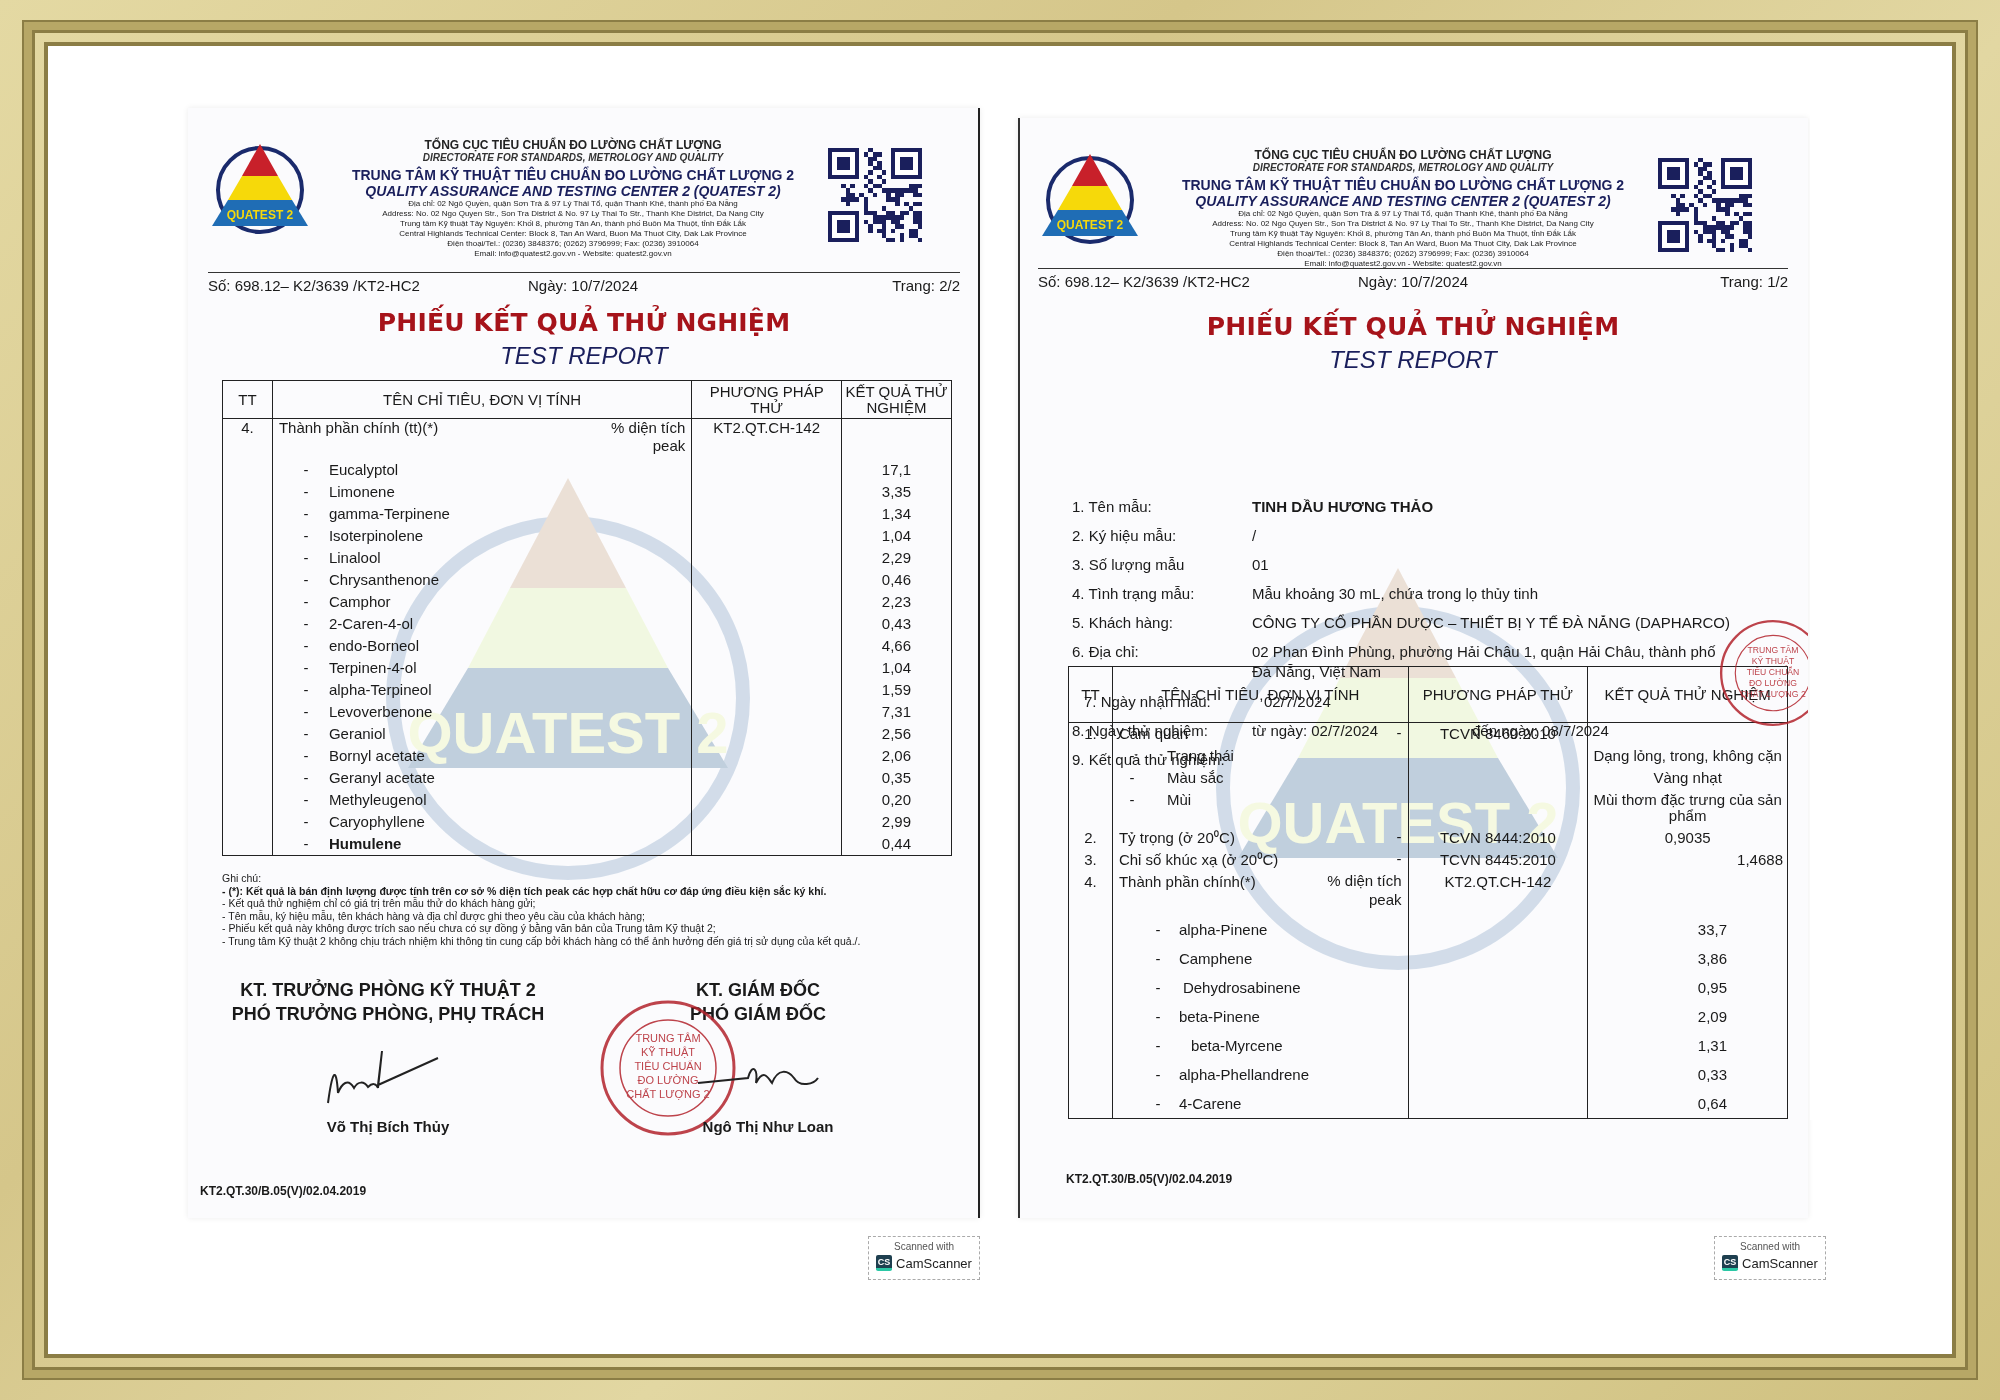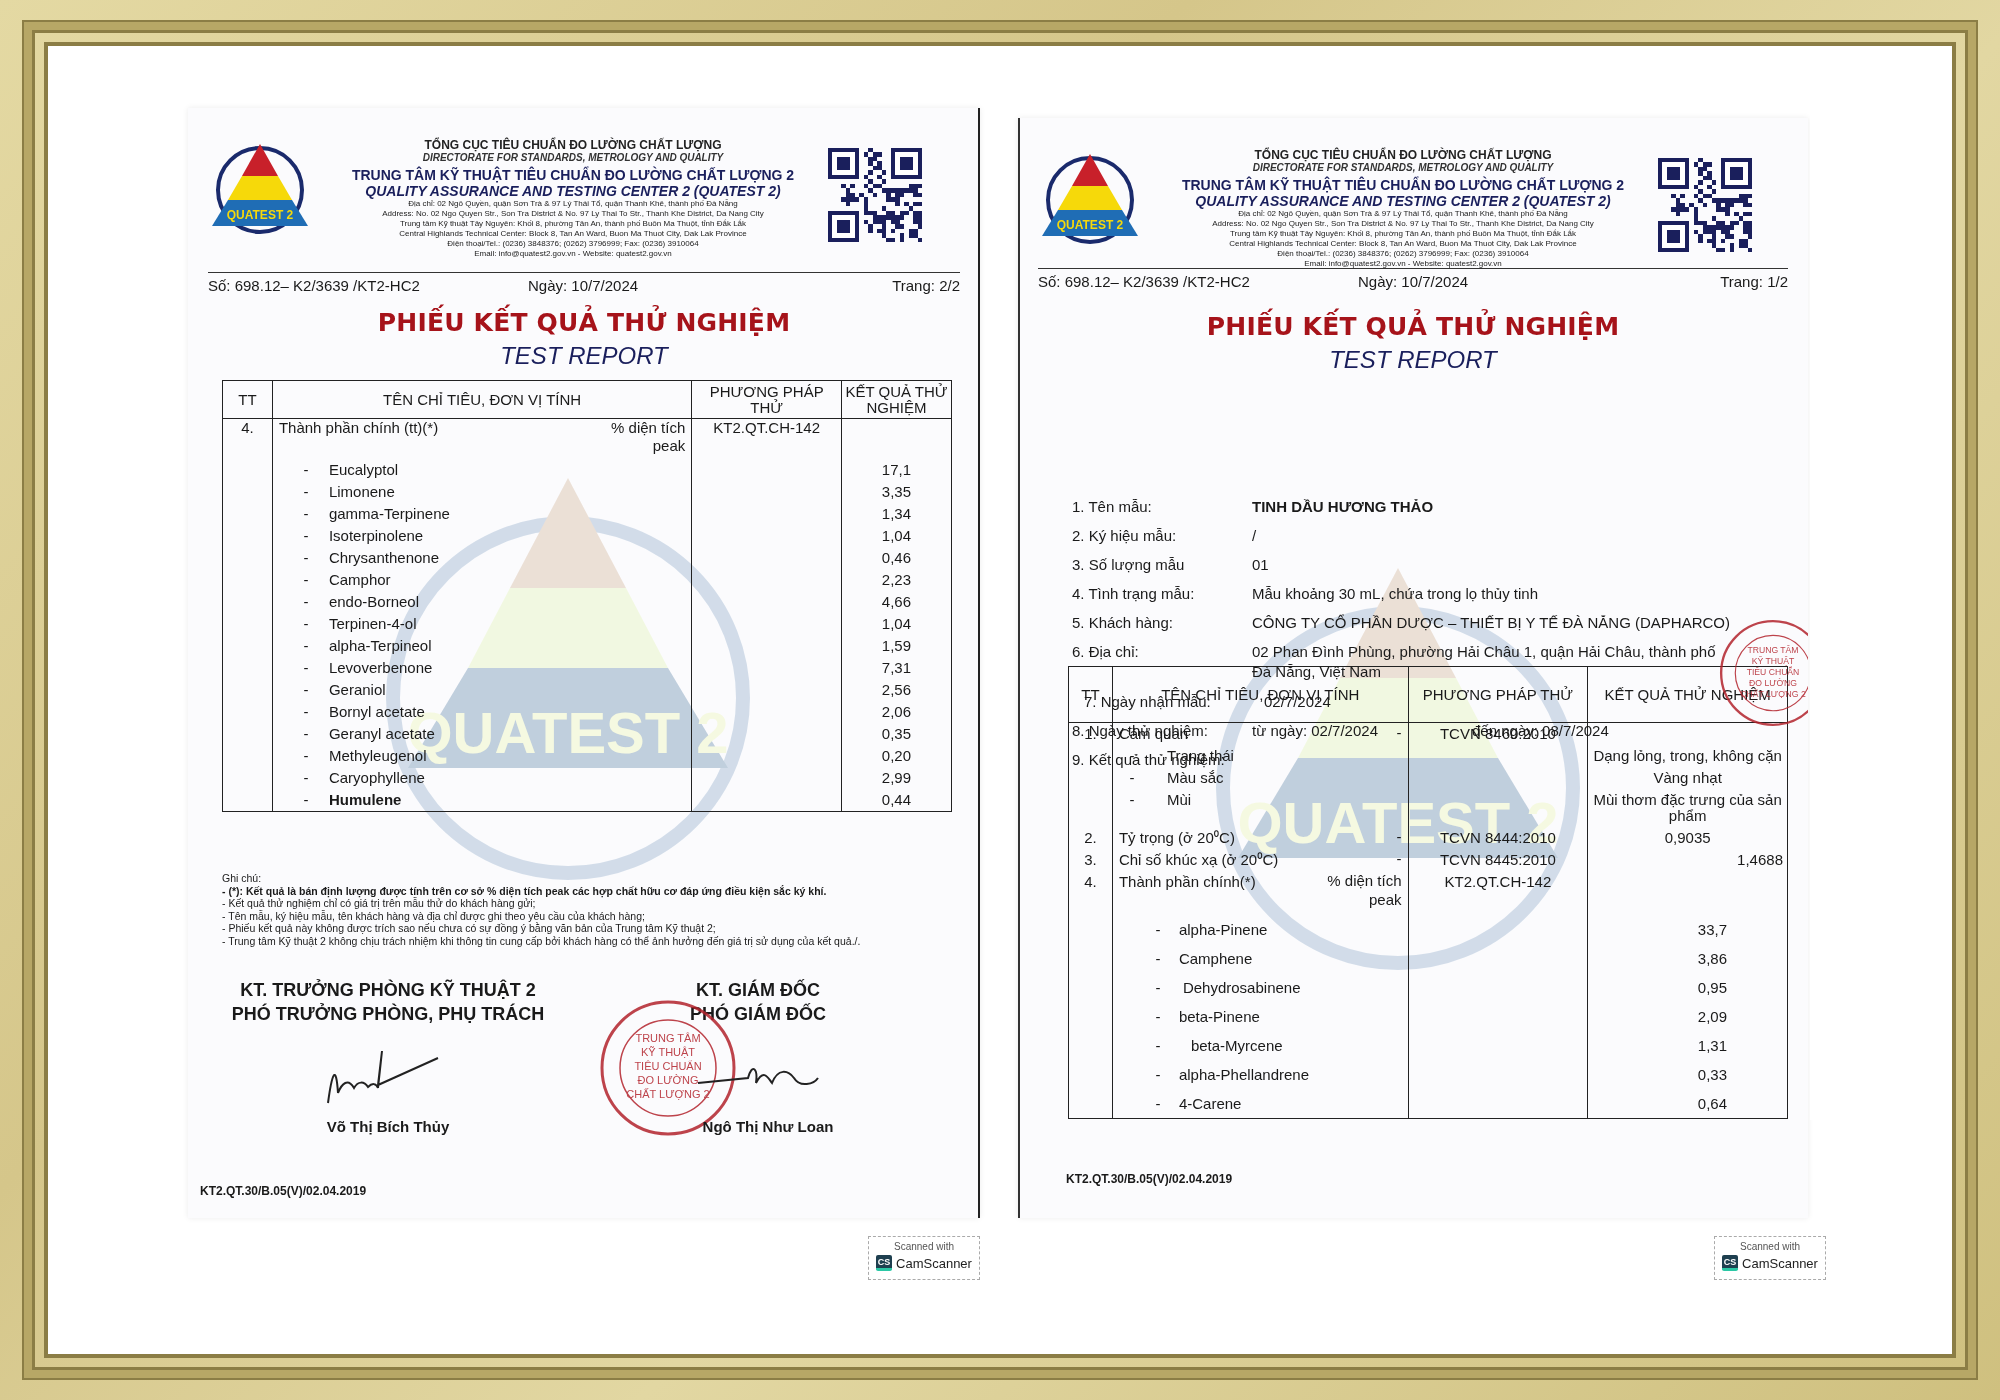--- a/index.html
+++ b/index.html
@@ -290,29 +290,41 @@
           <td class="num" style="line-height:22px; padding-right:40px;">1,34</td>
         </tr>
         <tr>
           <td></td>
           <td style="padding-left:20px; line-height:22px;"><span class="dash">-</span><span style="margin-left:10px;">Isoterpinolene</span></td>
           <td></td>
           <td class="num" style="line-height:22px; padding-right:40px;">1,04</td>
         </tr>
         <tr>
           <td></td>
+          <td style="padding-left:20px; line-height:22px;"><span class="dash">-</span><span style="margin-left:10px;">Linalool</span></td>
+          <td></td>
+          <td class="num" style="line-height:22px; padding-right:40px;">2,29</td>
+        </tr>
+        <tr>
+          <td></td>
           <td style="padding-left:20px; line-height:22px;"><span class="dash">-</span><span style="margin-left:10px;">Chrysanthenone</span></td>
           <td></td>
           <td class="num" style="line-height:22px; padding-right:40px;">0,46</td>
         </tr>
         <tr>
           <td></td>
           <td style="padding-left:20px; line-height:22px;"><span class="dash">-</span><span style="margin-left:10px;">Camphor</span></td>
           <td></td>
           <td class="num" style="line-height:22px; padding-right:40px;">2,23</td>
+        </tr>
+        <tr>
+          <td></td>
+          <td style="padding-left:20px; line-height:22px;"><span class="dash">-</span><span style="margin-left:10px;">2-Caren-4-ol</span></td>
+          <td></td>
+          <td class="num" style="line-height:22px; padding-right:40px;">0,43</td>
         </tr>
         <tr>
           <td></td>
           <td style="padding-left:20px; line-height:22px;"><span class="dash">-</span><span style="margin-left:10px;">endo-Borneol</span></td>
           <td></td>
           <td class="num" style="line-height:22px; padding-right:40px;">4,66</td>
         </tr>
         <tr>
           <td></td>
           <td style="padding-left:20px; line-height:22px;"><span class="dash">-</span><span style="margin-left:10px;">Terpinen-4-ol</span></td>

